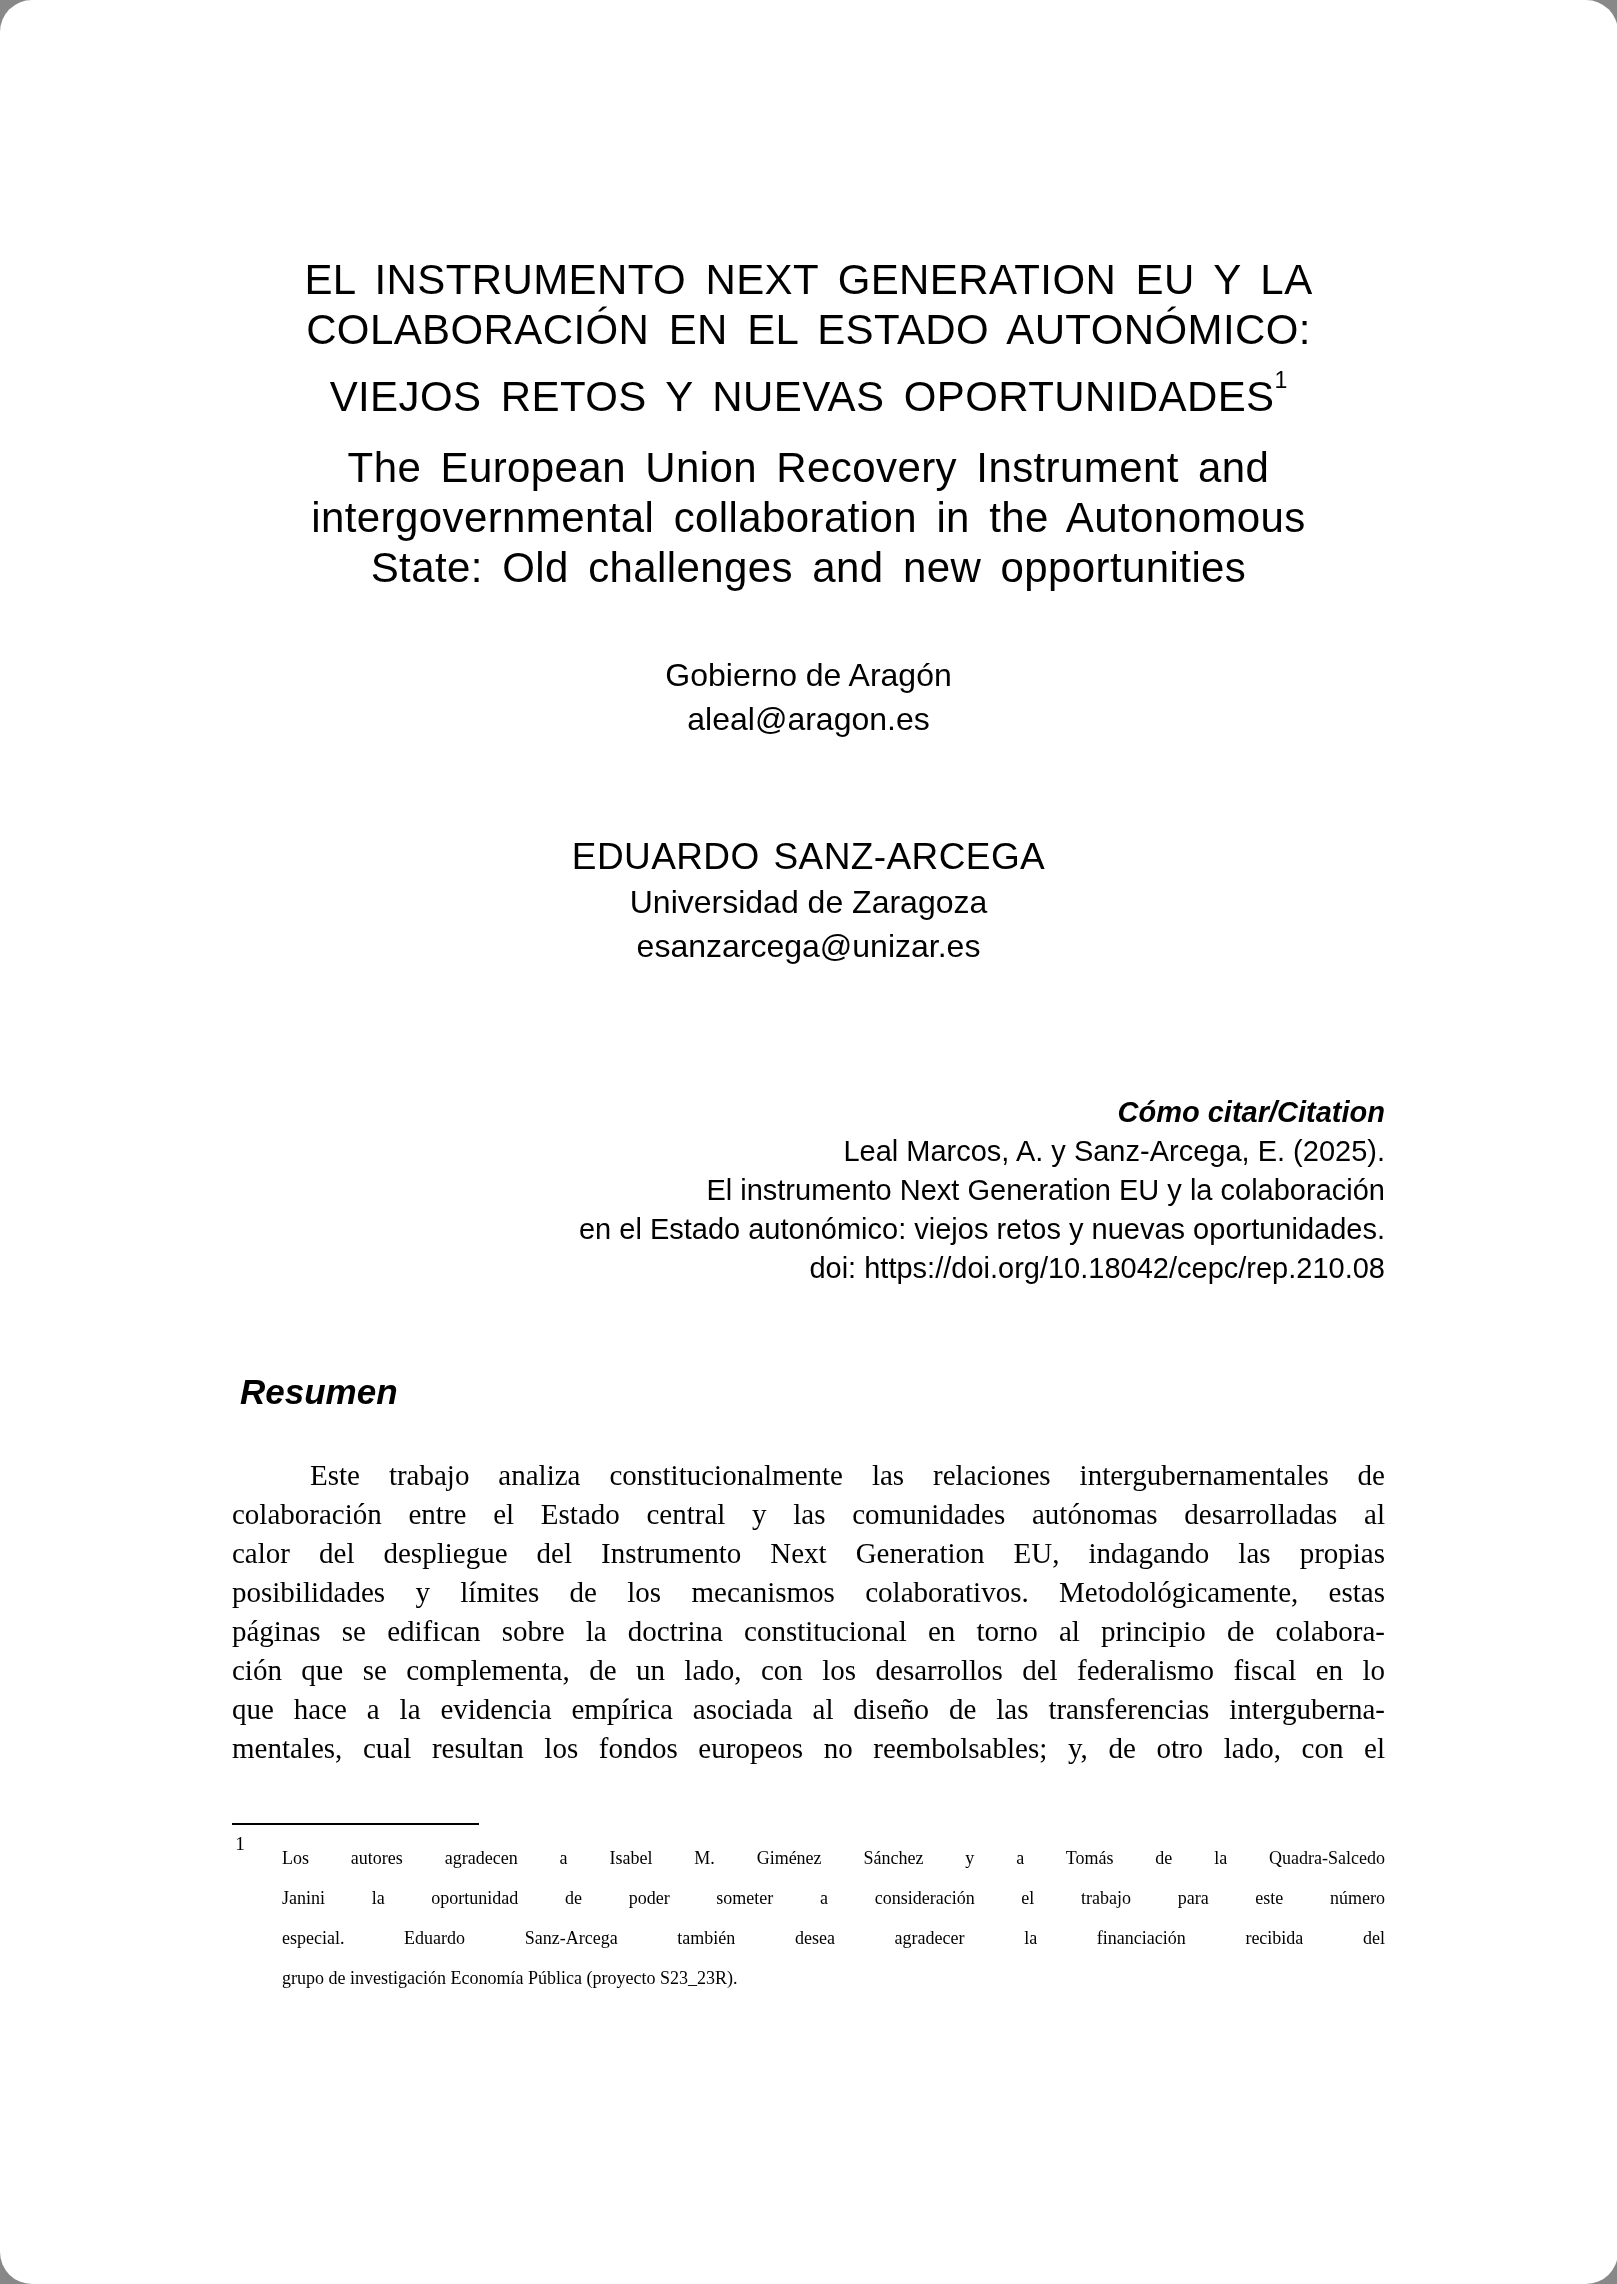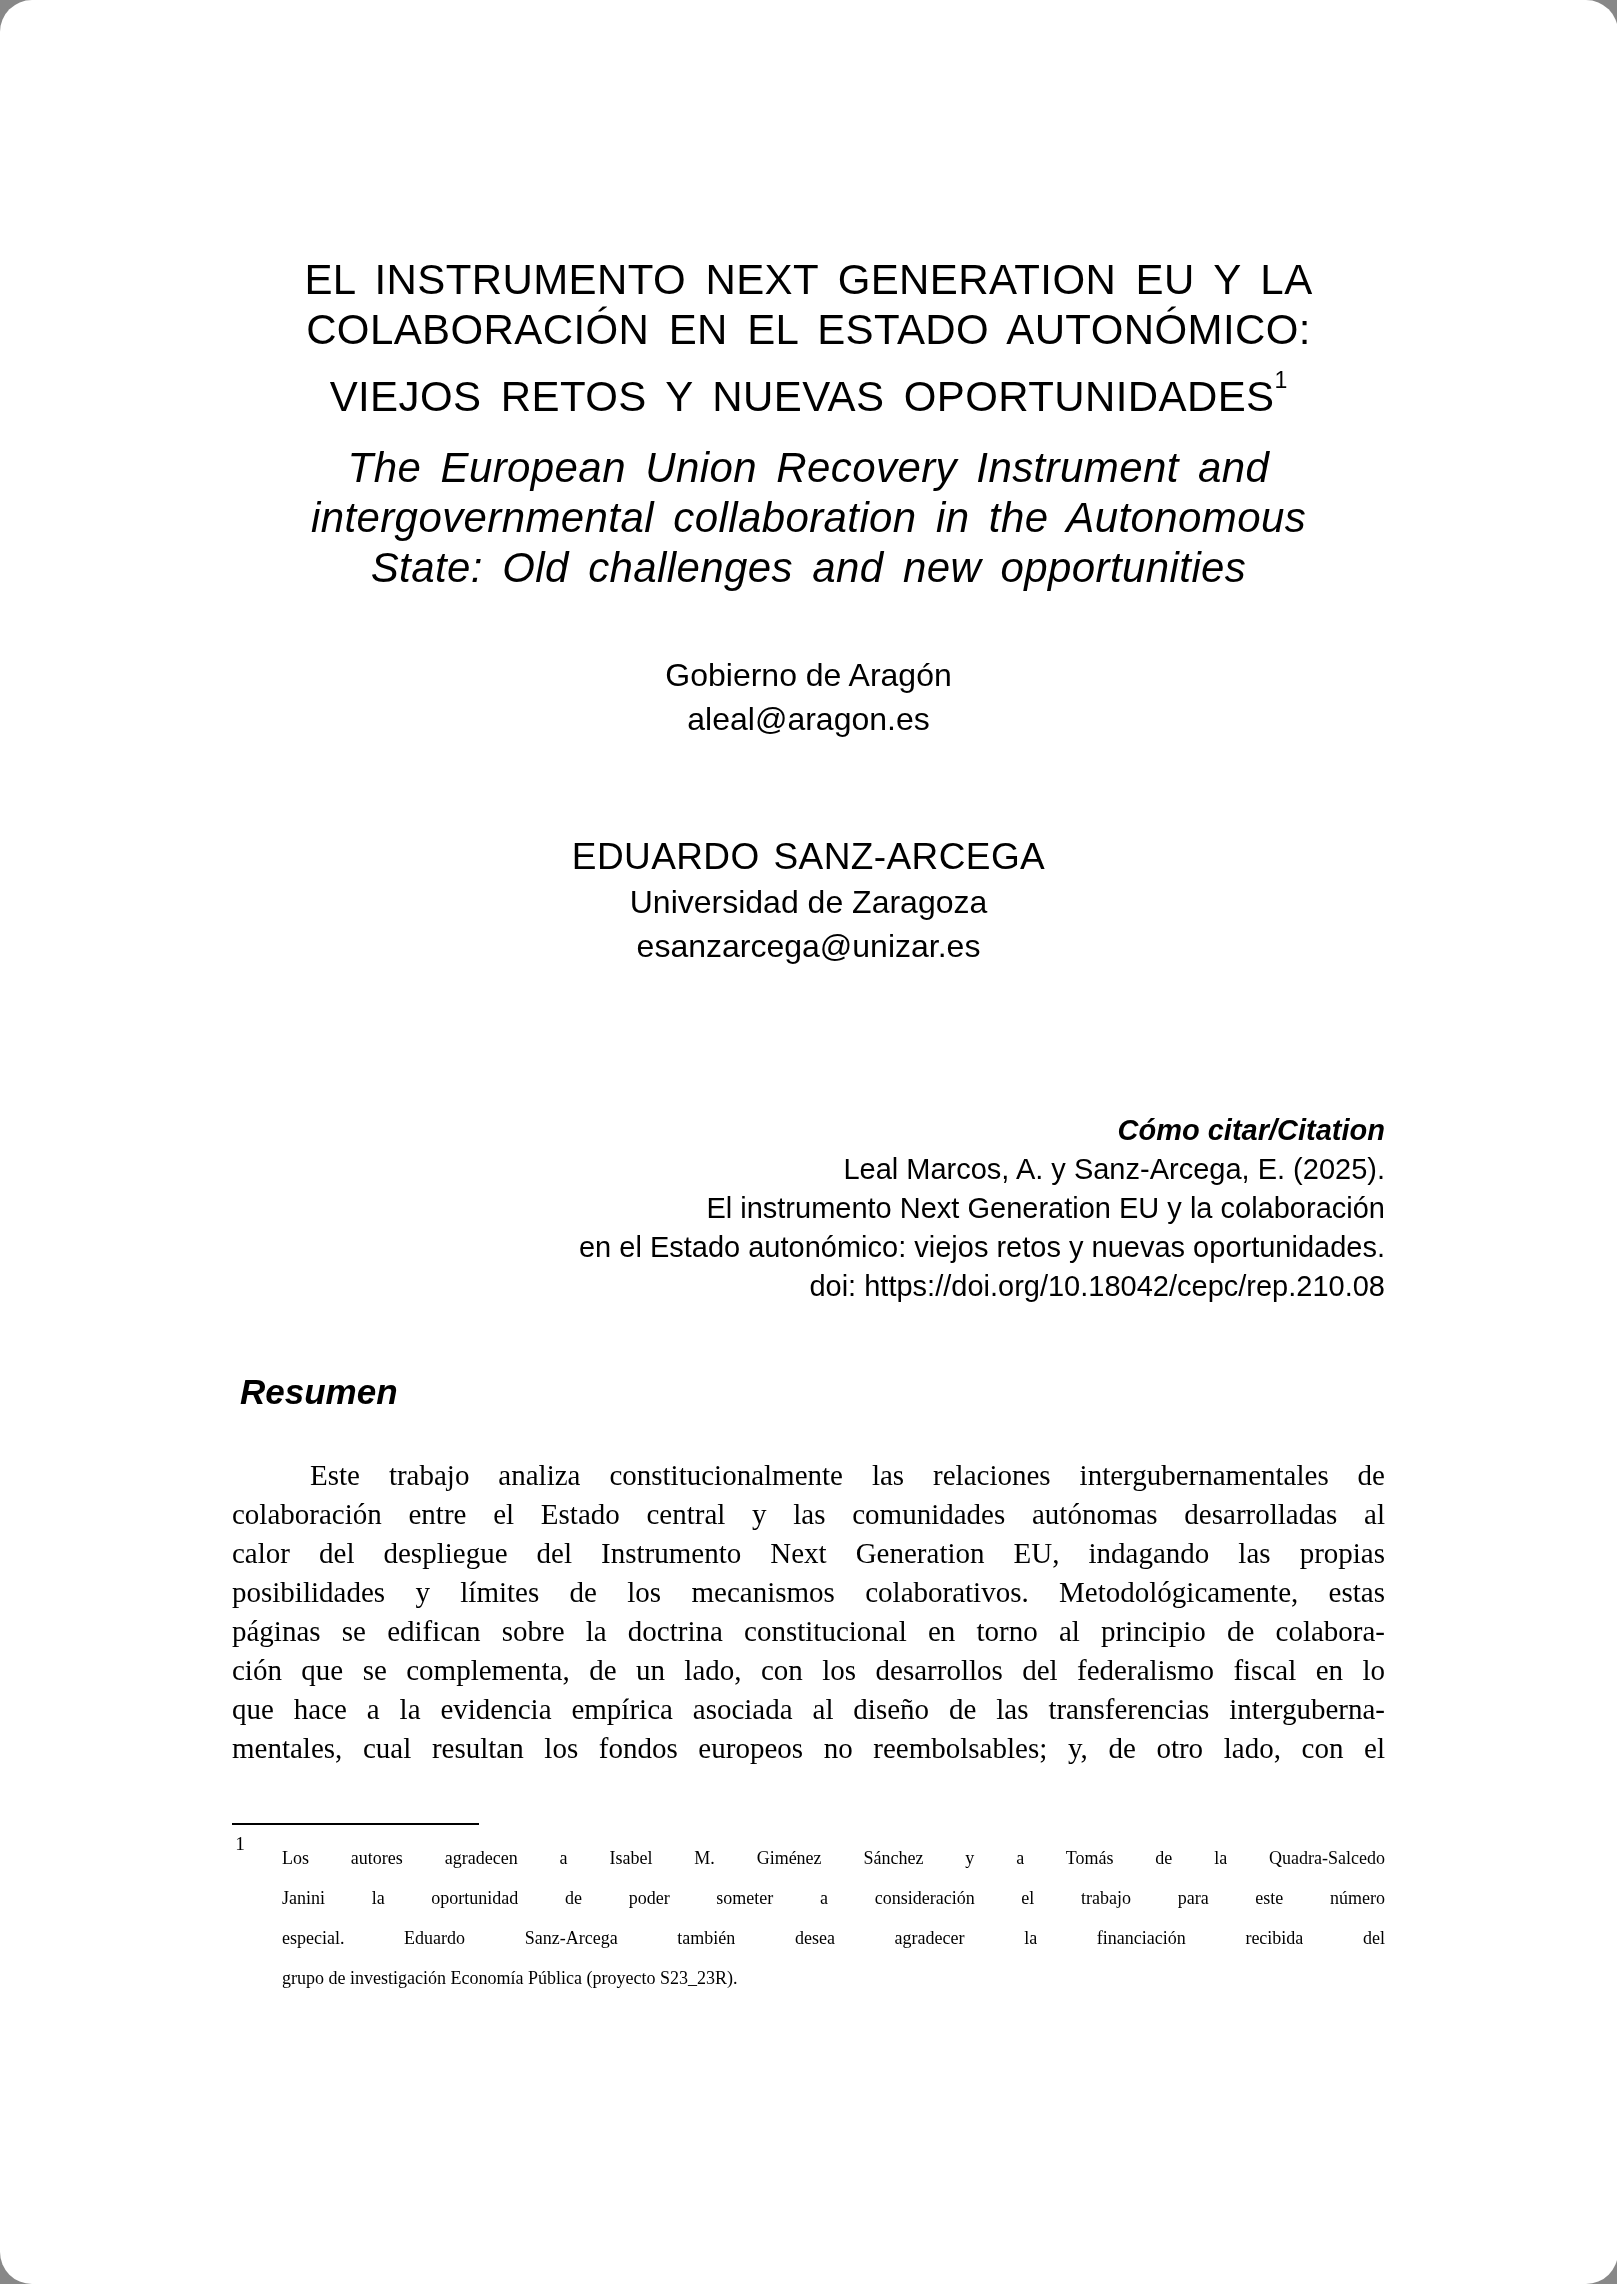--- a/index.html
+++ b/index.html
@@ -31,21 +31,20 @@
   }
   .title-en {
     left:232px; top:408px; width:1153px;
     font-family:"Liberation Sans", sans-serif;
     font-size:42px; line-height:50px;
     font-weight:500;
     text-align:center;
     word-spacing:7.3px;
     letter-spacing:0.4px;
     white-space:pre-line;
-    font-style:italic;
   }
 
   
   .author-block {
     left:232px; width:1153px;
     text-align:center;
     font-family:"Liberation Sans", sans-serif;
   }
   .author-1 { top:653px; }
   .author-2 { top:833px; }
@@ -61,21 +60,21 @@
   }
 
   
   .citation {
     left:232px; top:1093px; width:1153px;
     text-align:right;
     font-family:"Liberation Sans", sans-serif;
     font-size:29px; line-height:39px;
     font-weight:400;
   }
-  .citation-heading { font-weight:700; font-style:italic;margin-top:18px; }
+  .citation-heading { font-weight:700; font-style:italic; }
   .citation .italic { font-style:italic; }
 
   
   .resumen-heading {
     left:232px; top:1372px;
     font-family:"Liberation Sans", sans-serif;
     font-size:35px; line-height:39px;
     font-weight:700; font-style:italic;margin-left:8px;
   }
   .abstract {

